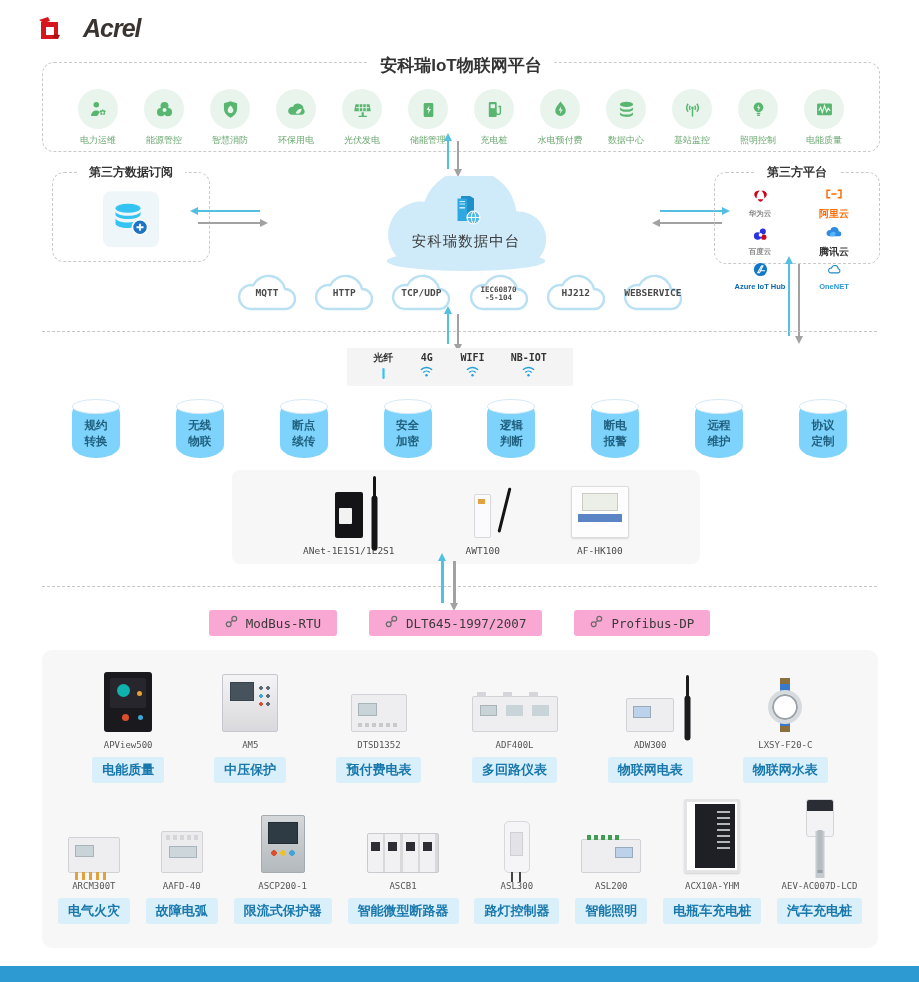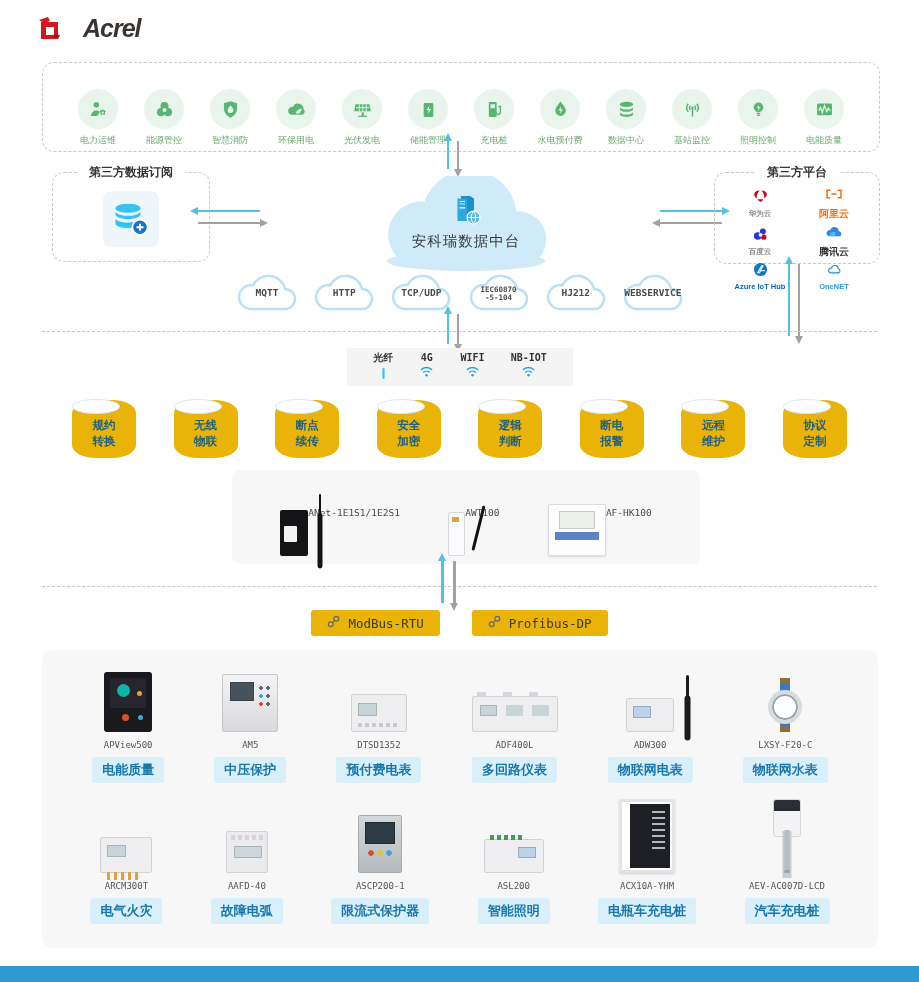--- a/index.html
+++ b/index.html
@@ -69,36 +69,36 @@
   
   #transport{position:absolute;left:347px;top:348px;width:226px;height:38px;background:#f4f4f4;
              border-radius:2px;display:flex;justify-content:space-evenly;align-items:center;
              list-style:none;margin:0;padding:0}
   .transport-item{display:flex;flex-direction:column;align-items:center;gap:1px}
   .transport-label{font-size:10px;font-weight:bold;color:#333;font-family:"DejaVu Sans Mono",monospace}
   .transport-item svg{width:15px;height:13px}
   
   #caps-row{position:absolute;left:72px;right:72px;top:400px;display:flex;
             justify-content:space-between;list-style:none;margin:0;padding:0}
-  .cyl{position:relative;width:64px;height:58px;background:#eab308;border-radius:24px/13px}
+  .cyl{position:relative;width:48px;height:58px;background:#7dd3fc;border-radius:24px/13px}
   .cyl::before{content:"";position:absolute;left:0;top:-1px;width:48px;height:15px;border-radius:50%;
                background:#fff;border:1px solid #d4e9f5;box-sizing:border-box}
   .cyl-label{position:absolute;left:0;right:0;top:18px;text-align:center;font-size:11.5px;
              font-weight:bold;color:#20607e;line-height:1.35;white-space:pre-line}
   
   #gw-box{position:absolute;left:232px;top:470px;width:468px;height:86px;background:#f7f7f7;
           border-radius:8px;display:flex;justify-content:space-evenly;align-items:flex-end;
           list-style:none;margin:0;padding:0 0 8px}
-  .gw-item{display:flex;flex-direction:row;}
+  .gw-item{display:flex;flex-direction:column;align-items:center}
   .gw-dev{height:56px;display:flex;align-items:flex-end}
   .gw-model{font-family:"DejaVu Sans Mono",monospace;font-size:9.5px;color:#4a4a4a;margin-top:7px}
   
   #chips-row{position:absolute;left:42px;right:42px;top:610px;display:flex;justify-content:center;
              gap:32px;list-style:none;margin:0;padding:0}
-  .chip{height:26px;background:#eab308;border-radius:3px;display:flex;align-items:center;
+  .chip{height:26px;background:#f9a8d4;border-radius:3px;display:flex;align-items:center;
         gap:8px;padding:0 16px}
   .chip svg{width:13px;height:13px}
   .chip-label{font-family:"DejaVu Sans Mono",monospace;font-size:12.5px;color:#3a3a3a}
   
   #products-box{position:absolute;left:42px;top:650px;width:836px;height:298px;background:#f7f7f7;border-radius:10px}
   .prod-row{display:flex;justify-content:space-evenly;align-items:flex-end;list-style:none;margin:0;padding:0}
   #prod-row1{margin-top:16px}
   #prod-row2{margin-top:24px}
   .prod-item{display:flex;flex-direction:column;align-items:center}
   .prod-dev{height:66px;display:flex;align-items:flex-end}
@@ -199,20 +199,21 @@
     <svg class="logo-mark" viewBox="0 0 27 27">
       <path d="M3 5l9-3 2 4-6 2z" fill="#d6151c"></path>
       <path d="M5 7h17v17H5z" fill="#d6151c"></path>
       <path d="M10 12h8v8h-8z" fill="#fff"></path>
       <path d="M22 24l-5-2 1-3 6 1z" fill="#a90f14"></path>
     </svg>
     <span class="logo-text">Acrel</span>
   </div>
 
   <div id="title-box" class="dashed-box">
+    <div id="platform-title" class="box-title">安科瑞IoT物联网平台</div>
     <ul id="apps-row">
         <li class="app-item">
     <span class="app-circle">
             <svg viewBox="0 0 24 24" fill="currentColor">
               <circle cx="9.5" cy="6.5" r="3.2"></circle>
               <path d="M3.5 19.5c0-4 3-6.3 6-6.3 1.6 0 3 .6 4.1 1.7l-3.1 4.6z"></path>
               <path d="M17 11.2l.6 1.7 1.8-.1.9 1.5-1.2 1.3.6 1.7-1.5 1-1.4-1-1.4 1-1.5-1 .6-1.7-1.2-1.3.9-1.5 1.8.1z"></path>
               <circle cx="16.8" cy="15.6" r="1.3" fill="#e9f5ec"></circle>
             </svg>
           </span>
@@ -578,20 +579,28 @@
             <path d="M5.8 8.2l2.4-2.4"></path>
           </svg></span>
     <span class="chip-label">ModBus-RTU</span>
   </li>
       <li class="chip">
     <span><svg viewBox="0 0 14 14" fill="none" stroke="#6a6a6a" stroke-width="1.3">
             <circle cx="4" cy="10" r="2.6"></circle>
             <circle cx="10" cy="4" r="2.6"></circle>
             <path d="M5.8 8.2l2.4-2.4"></path>
           </svg></span>
+    <span class="chip-label">DLT645-1997/2007</span>
+  </li>
+      <li class="chip">
+    <span><svg viewBox="0 0 14 14" fill="none" stroke="#6a6a6a" stroke-width="1.3">
+            <circle cx="4" cy="10" r="2.6"></circle>
+            <circle cx="10" cy="4" r="2.6"></circle>
+            <path d="M5.8 8.2l2.4-2.4"></path>
+          </svg></span>
     <span class="chip-label">Profibus-DP</span>
   </li>
     </ul>
 
   <div id="products-box">
     <ul id="prod-row1" class="prod-row">
         <li class="prod-item">
     <span class="prod-dev">
             <span class="dv d-apview"></span>
           </span>
@@ -651,20 +660,34 @@
   </li>
         <li class="prod-item">
     <span class="prod-dev">
             <span class="dv d-ascp"></span>
           </span>
     <span class="prod-model">ASCP200-1</span>
     <span class="prod-chip">限流式保护器</span>
   </li>
         <li class="prod-item">
     <span class="prod-dev">
+            <span class="dv d-ascb"></span>
+          </span>
+    <span class="prod-model">ASCB1</span>
+    <span class="prod-chip">智能微型断路器</span>
+  </li>
+        <li class="prod-item">
+    <span class="prod-dev">
+            <span class="dv d-asl300"></span>
+          </span>
+    <span class="prod-model">ASL300</span>
+    <span class="prod-chip">路灯控制器</span>
+  </li>
+        <li class="prod-item">
+    <span class="prod-dev">
             <span class="dv d-asl200"></span>
           </span>
     <span class="prod-model">ASL200</span>
     <span class="prod-chip">智能照明</span>
   </li>
         <li class="prod-item">
     <span class="prod-dev">
             <span class="dv d-acx"></span>
           </span>
     <span class="prod-model">ACX10A-YHM</span>

